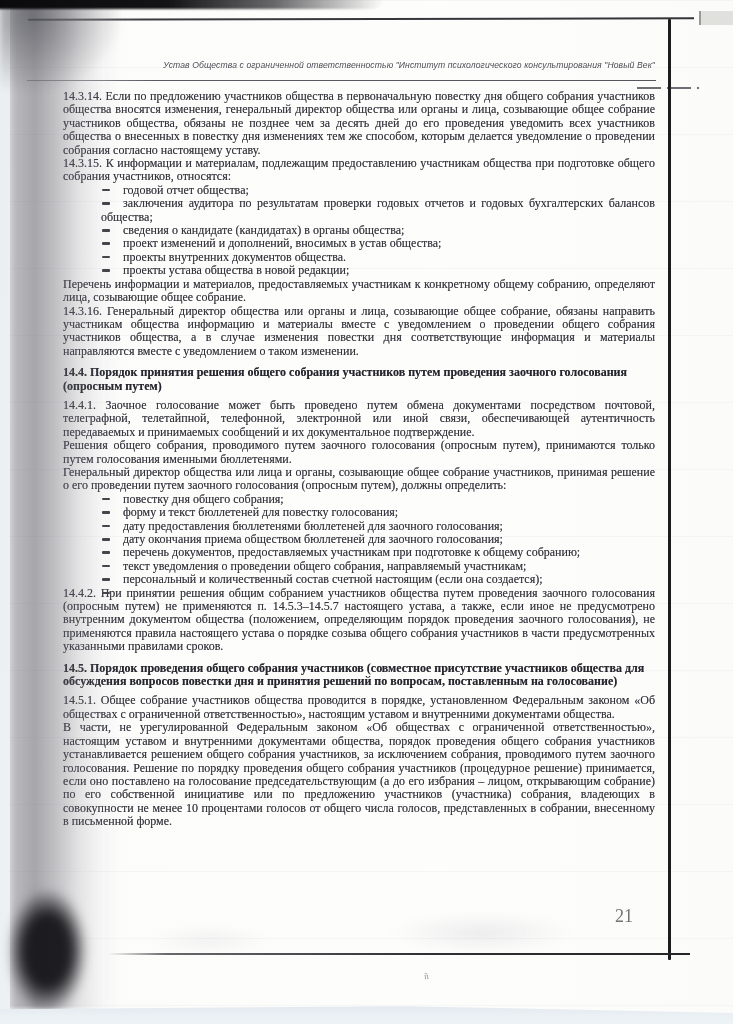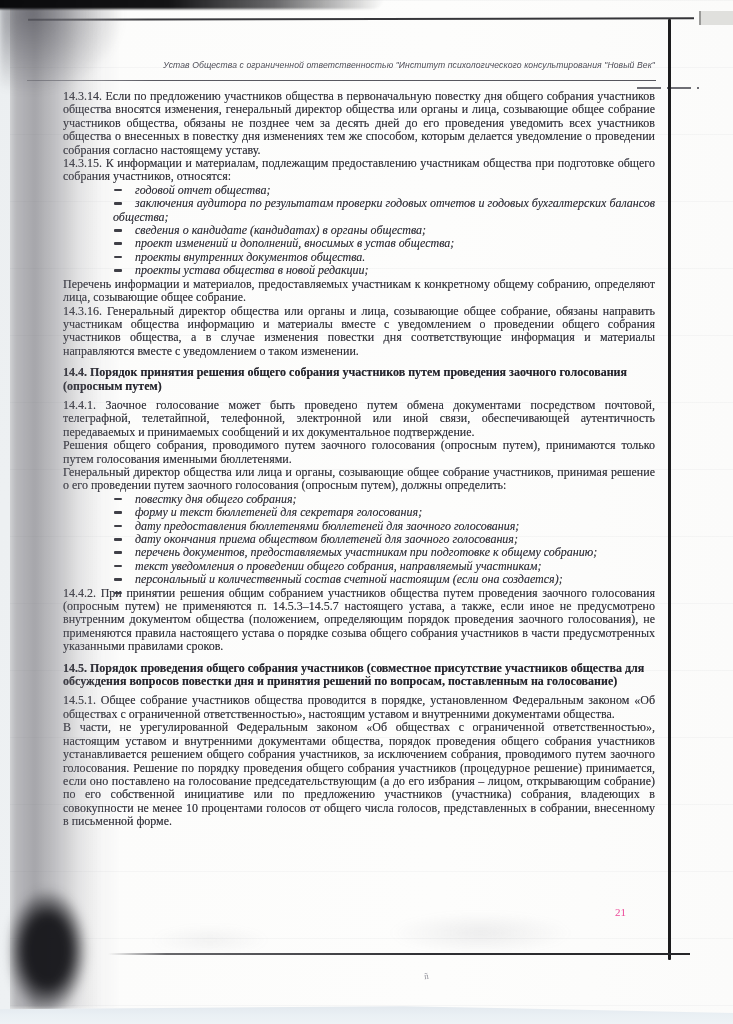--- a/index.html
+++ b/index.html
@@ -37,28 +37,28 @@
   }
   .doc-header {
     text-align:right; font-family:"Liberation Sans", sans-serif; font-style:italic;
     font-size:8.6px; line-height:10px; letter-spacing:0.1px; color:#4d4d57;
     height:23px; padding-top:3px; text-shadow:none;
   }
   .blocks { margin-top:10px; }
   .para { margin:0; }
   .heading { font-weight:700; color:#26262e; text-align:left; margin-top:8px; margin-bottom:6px; }
   .bullets { list-style:none; margin:0; padding:0; }
-  .bullets li { position:relative; margin-left:50px; text-indent:22px;font-style:italic; }
+  .bullets li { position:relative; margin-left:38px; text-indent:22px; }
   .bullets .marker {
     position:absolute; left:1px; top:5px; width:8px; height:2.6px;
     background:#3e3e46; border-radius:1px;
   }
   .page-number {
     position:absolute; left:615px; top:906px; width:40px; z-index:2;
-    font-size:11px; color:#ec4899;
+    font-size:18px; color:#737373;
   }
   .stray-mark {
     position:absolute; left:424px; top:971px; z-index:2;
     font-size:9px; color:#8f8f98; transform:rotate(-8deg);
   }
 
   
   .header-rule {
     position:absolute; left:27px; top:80px; width:629px; height:1px;
     background:linear-gradient(90deg, rgba(90,90,98,0.45), #5a5a62 20%, #55555d 100%); z-index:3;
@@ -147,21 +147,21 @@
         <li><span class="marker"></span><span>проекты устава общества в новой редакции;</span></li>
       </ul>
       <div class="para">Перечень информации и материалов, предоставляемых участникам к конкретному общему собранию, определяют лица, созывающие общее собрание.</div>
       <div class="para">14.3.16. Генеральный директор общества или органы и лица, созывающие общее собрание, обязаны направить участникам общества информацию и материалы вместе с уведомлением о проведении общего собрания участников общества, а в случае изменения повестки дня соответствующие информация и материалы направляются вместе с уведомлением о таком изменении.</div>
       <div class="para heading">14.4. Порядок принятия решения общего собрания участников путем проведения заочного голосования (опросным путем)</div>
       <div class="para">14.4.1. Заочное голосование может быть проведено путем обмена документами посредством почтовой, телеграфной, телетайпной, телефонной, электронной или иной связи, обеспечивающей аутентичность передаваемых и принимаемых сообщений и их документальное подтверждение.</div>
       <div class="para">Решения общего собрания, проводимого путем заочного голосования (опросным путем), принимаются только путем голосования именными бюллетенями.</div>
       <div class="para">Генеральный директор общества или лица и органы, созывающие общее собрание участников, принимая решение о его проведении путем заочного голосования (опросным путем), должны определить:</div>
       <ul class="bullets">
         <li><span class="marker"></span><span>повестку дня общего собрания;</span></li>
-        <li><span class="marker"></span><span>форму и текст бюллетеней для секретаря голосования;</span></li>
+        <li><span class="marker"></span><span>форму и текст бюллетеней для повестку голосования;</span></li>
         <li><span class="marker"></span><span>дату предоставления бюллетенями бюллетеней для заочного голосования;</span></li>
         <li><span class="marker"></span><span>дату окончания приема обществом бюллетеней для заочного голосования;</span></li>
         <li><span class="marker"></span><span>перечень документов, предоставляемых участникам при подготовке к общему собранию;</span></li>
         <li><span class="marker"></span><span>текст уведомления о проведении общего собрания, направляемый участникам;</span></li>
         <li><span class="marker"></span><span>персональный и количественный состав счетной настоящим (если она создается);</span></li>
         <li><span class="marker"></span></li>
       </ul>
       <div class="para">14.4.2. При принятии решения общим собранием участников общества путем проведения заочного голосования (опросным путем) не применяются п. 14.5.3–14.5.7 настоящего устава, а также, если иное не предусмотрено внутренним документом общества (положением, определяющим порядок проведения заочного голосования), не применяются правила настоящего устава о порядке созыва общего собрания участников в части предусмотренных указанными правилами сроков.</div>
       <div class="para heading">14.5. Порядок проведения общего собрания участников (совместное присутствие участников общества для обсуждения вопросов повестки дня и принятия решений по вопросам, поставленным на голосование)</div>
       <div class="para">14.5.1. Общее собрание участников общества проводится в порядке, установленном Федеральным законом «Об обществах с ограниченной ответственностью», настоящим уставом и внутренними документами общества.</div>

